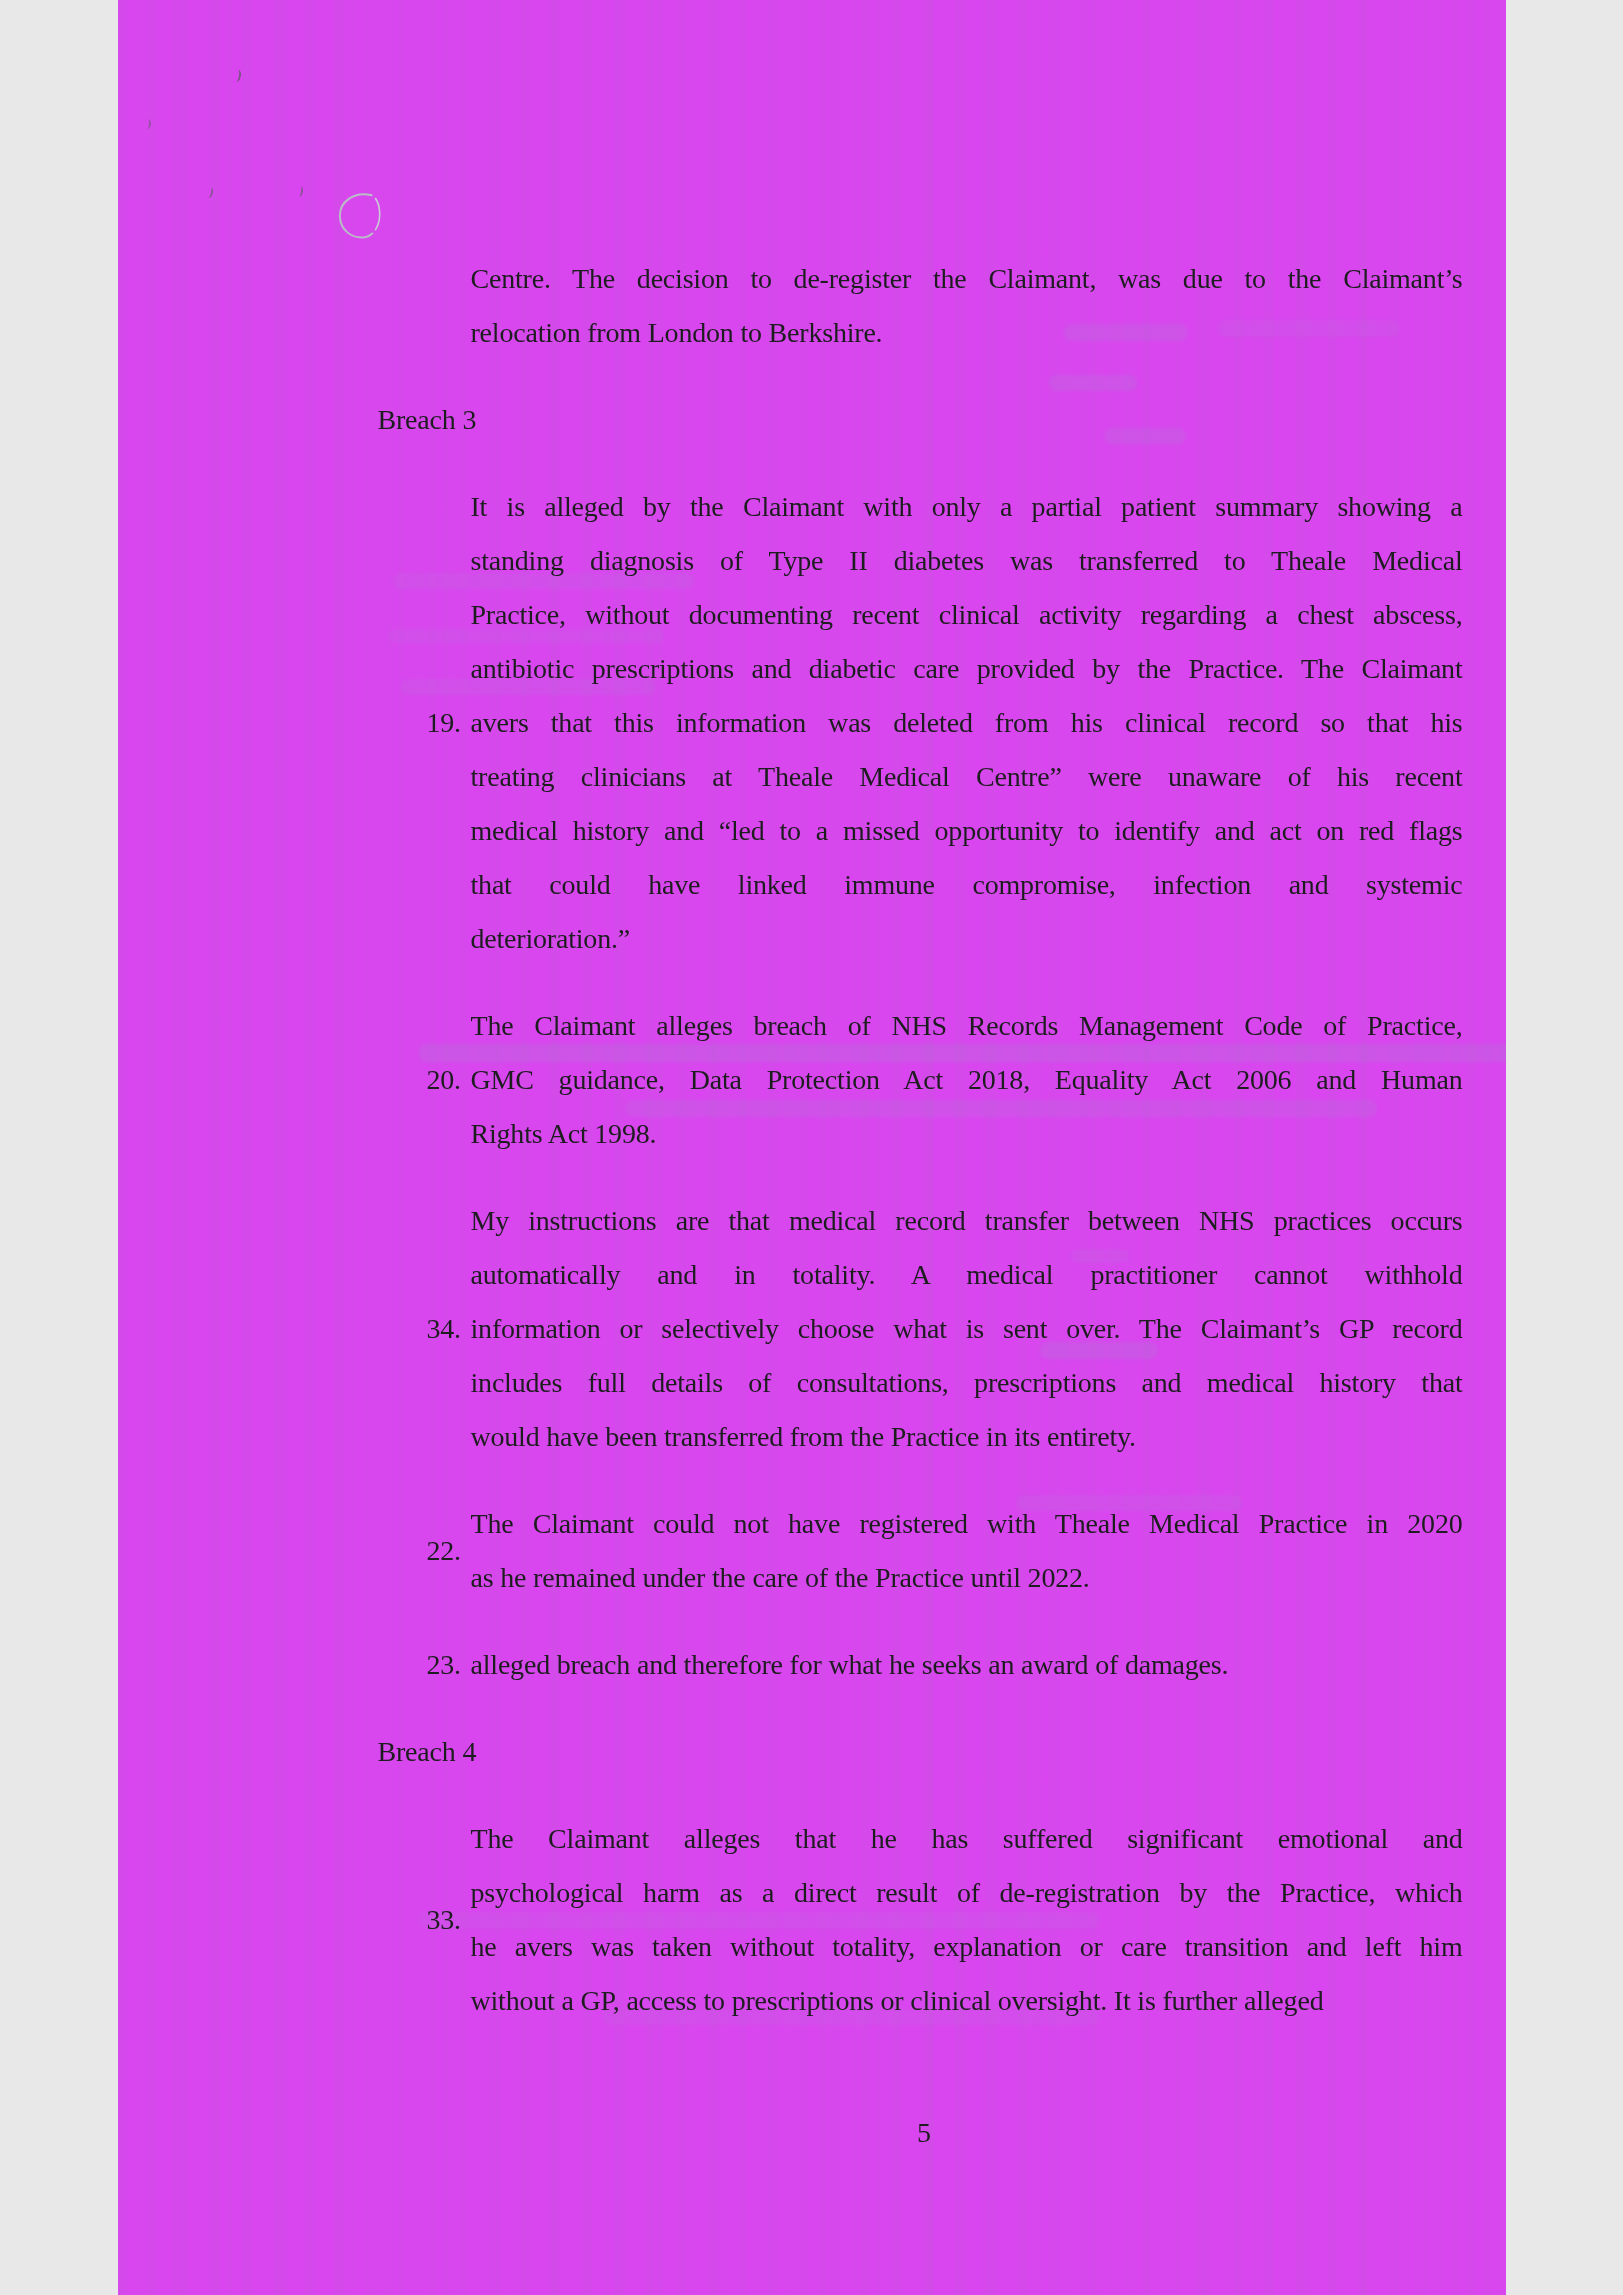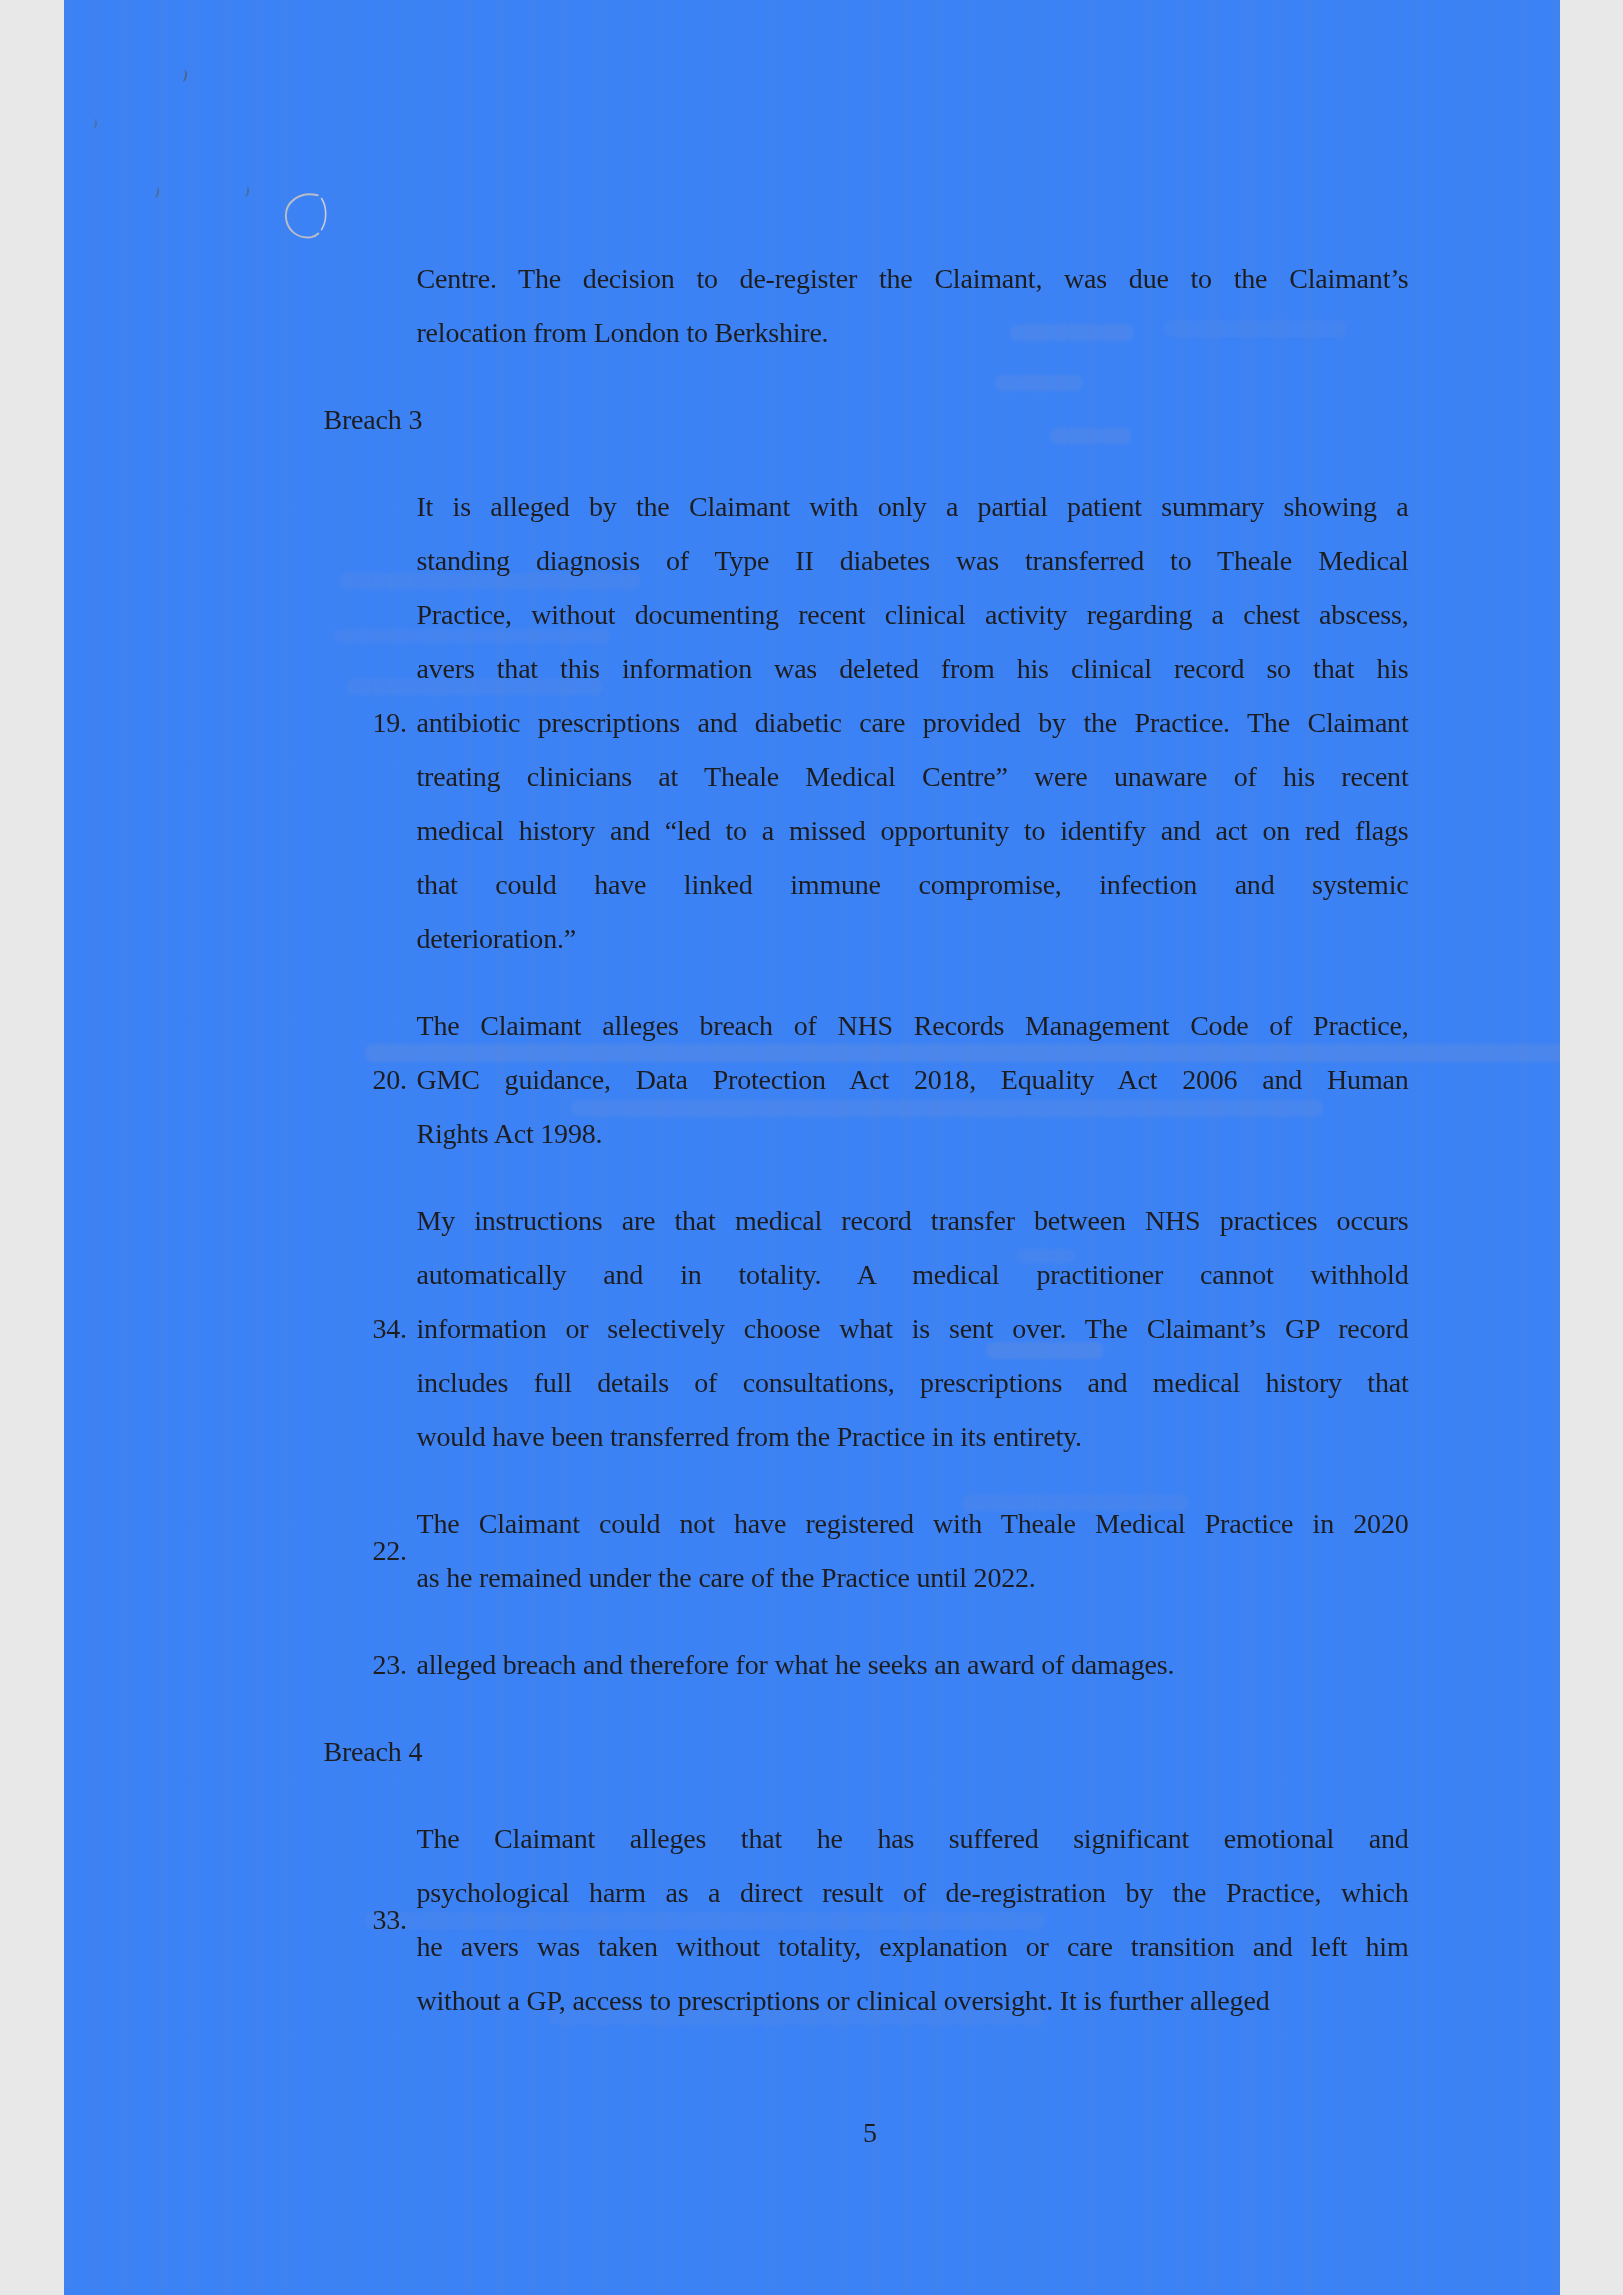--- a/index.html
+++ b/index.html
@@ -1,21 +1,21 @@
 <!DOCTYPE html>
 <html style="font-size:10.5px"><head>
 <meta charset="utf-8">
 <style>
   html, body { margin: 0; padding: 0; background: #e8e8e8; }
   .page {
     position: relative;
-    width: 1496px;
+    width: 1388px;
     height: 2295px;
     margin: 0 auto;
-    background: #3b82f6;
+    background: #d946ef;
     overflow: hidden;
     font-family: "Liberation Serif", "DejaVu Serif", serif;
     color: #1d1d1f;
   }
   
   .page::before {
     content: "";
     position: absolute; inset: 0;
     pointer-events: none;
     background-image:
@@ -113,22 +113,22 @@
         <div class="line last">relocation from London to Berkshire.</div>
       </div>
     <div id="sections">
         <div class="breach">Breach 3</div>
         <div class="para">
           <div class="num">19.</div>
           <div class="pbody">
             <div class="line">It is alleged by the Claimant with only a partial patient summary showing a</div>
             <div class="line">standing diagnosis of Type II diabetes was transferred to Theale Medical</div>
             <div class="line">Practice, without documenting recent clinical activity regarding a chest abscess,</div>
+            <div class="line">antibiotic prescriptions and diabetic care provided by the Practice. The Claimant</div>
             <div class="line">avers that this information was deleted from his clinical record so that his</div>
-            <div class="line">antibiotic prescriptions and diabetic care provided by the Practice. The Claimant</div>
             <div class="line">treating clinicians at Theale Medical Centre” were unaware of his recent</div>
             <div class="line">medical history and “led to a missed opportunity to identify and act on red flags</div>
             <div class="line">that could have linked immune compromise, infection and systemic</div>
             <div class="line last">deterioration.”</div>
           </div>
         </div>
         <div class="para">
           <div class="num">20.</div>
           <div class="pbody">
             <div class="line">The Claimant alleges breach of NHS Records Management Code of Practice,</div>

